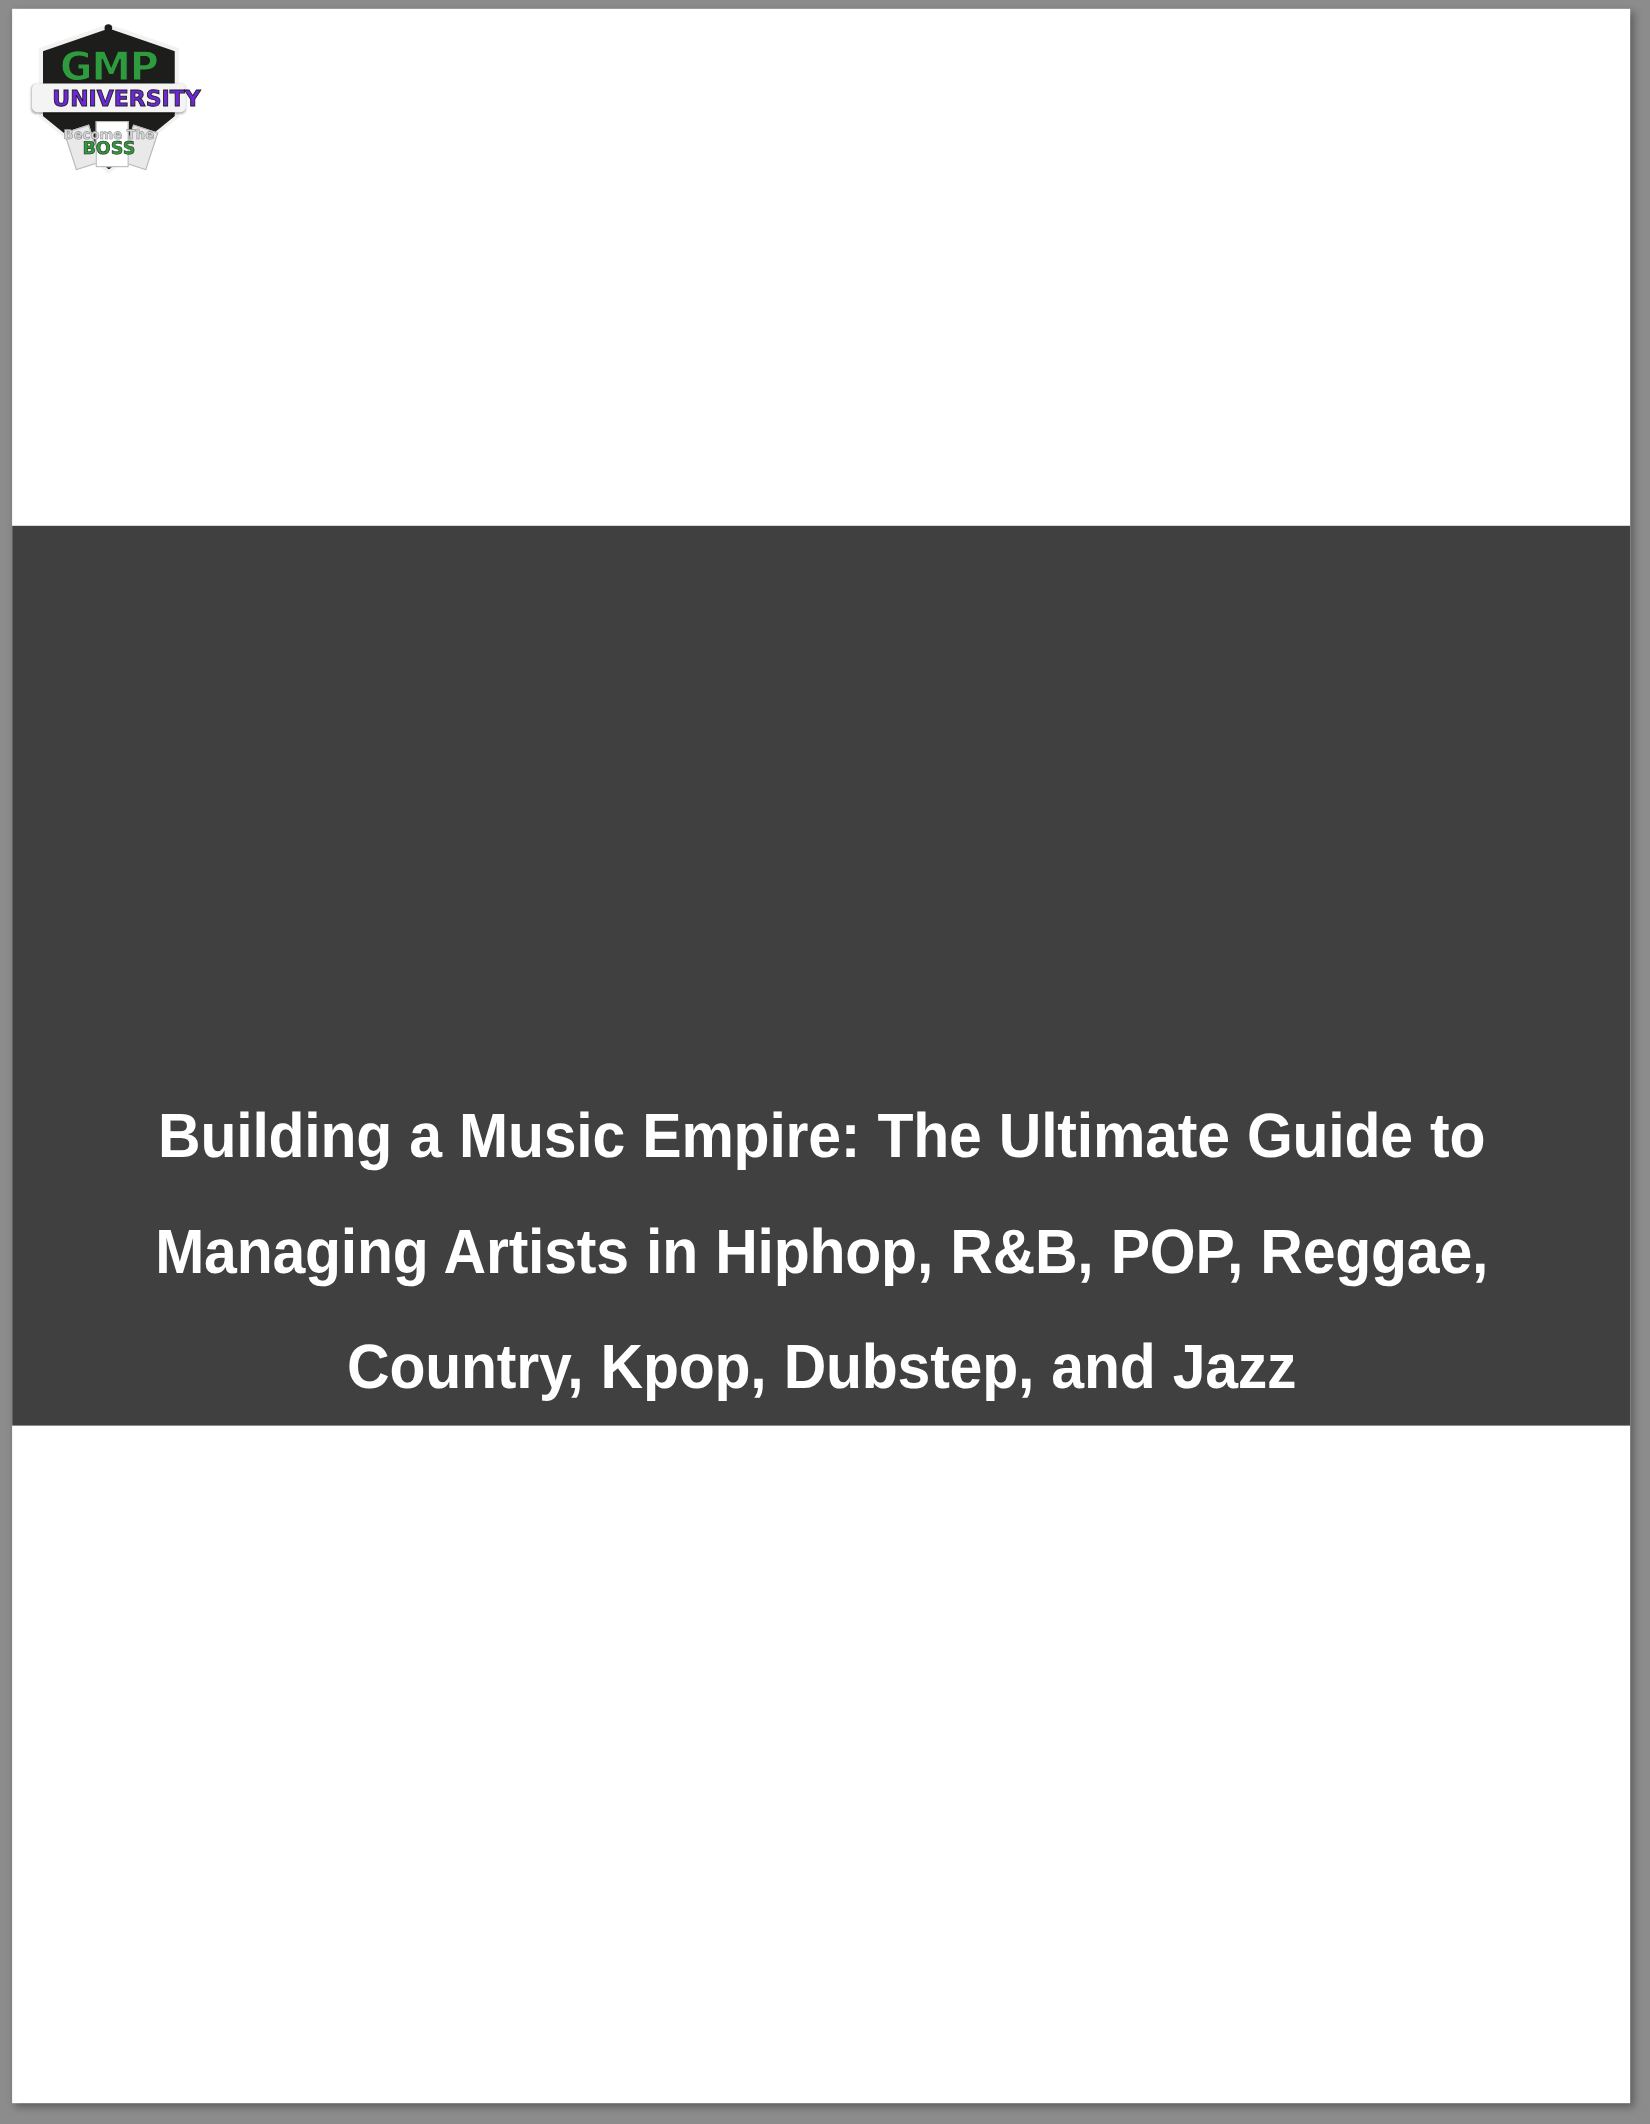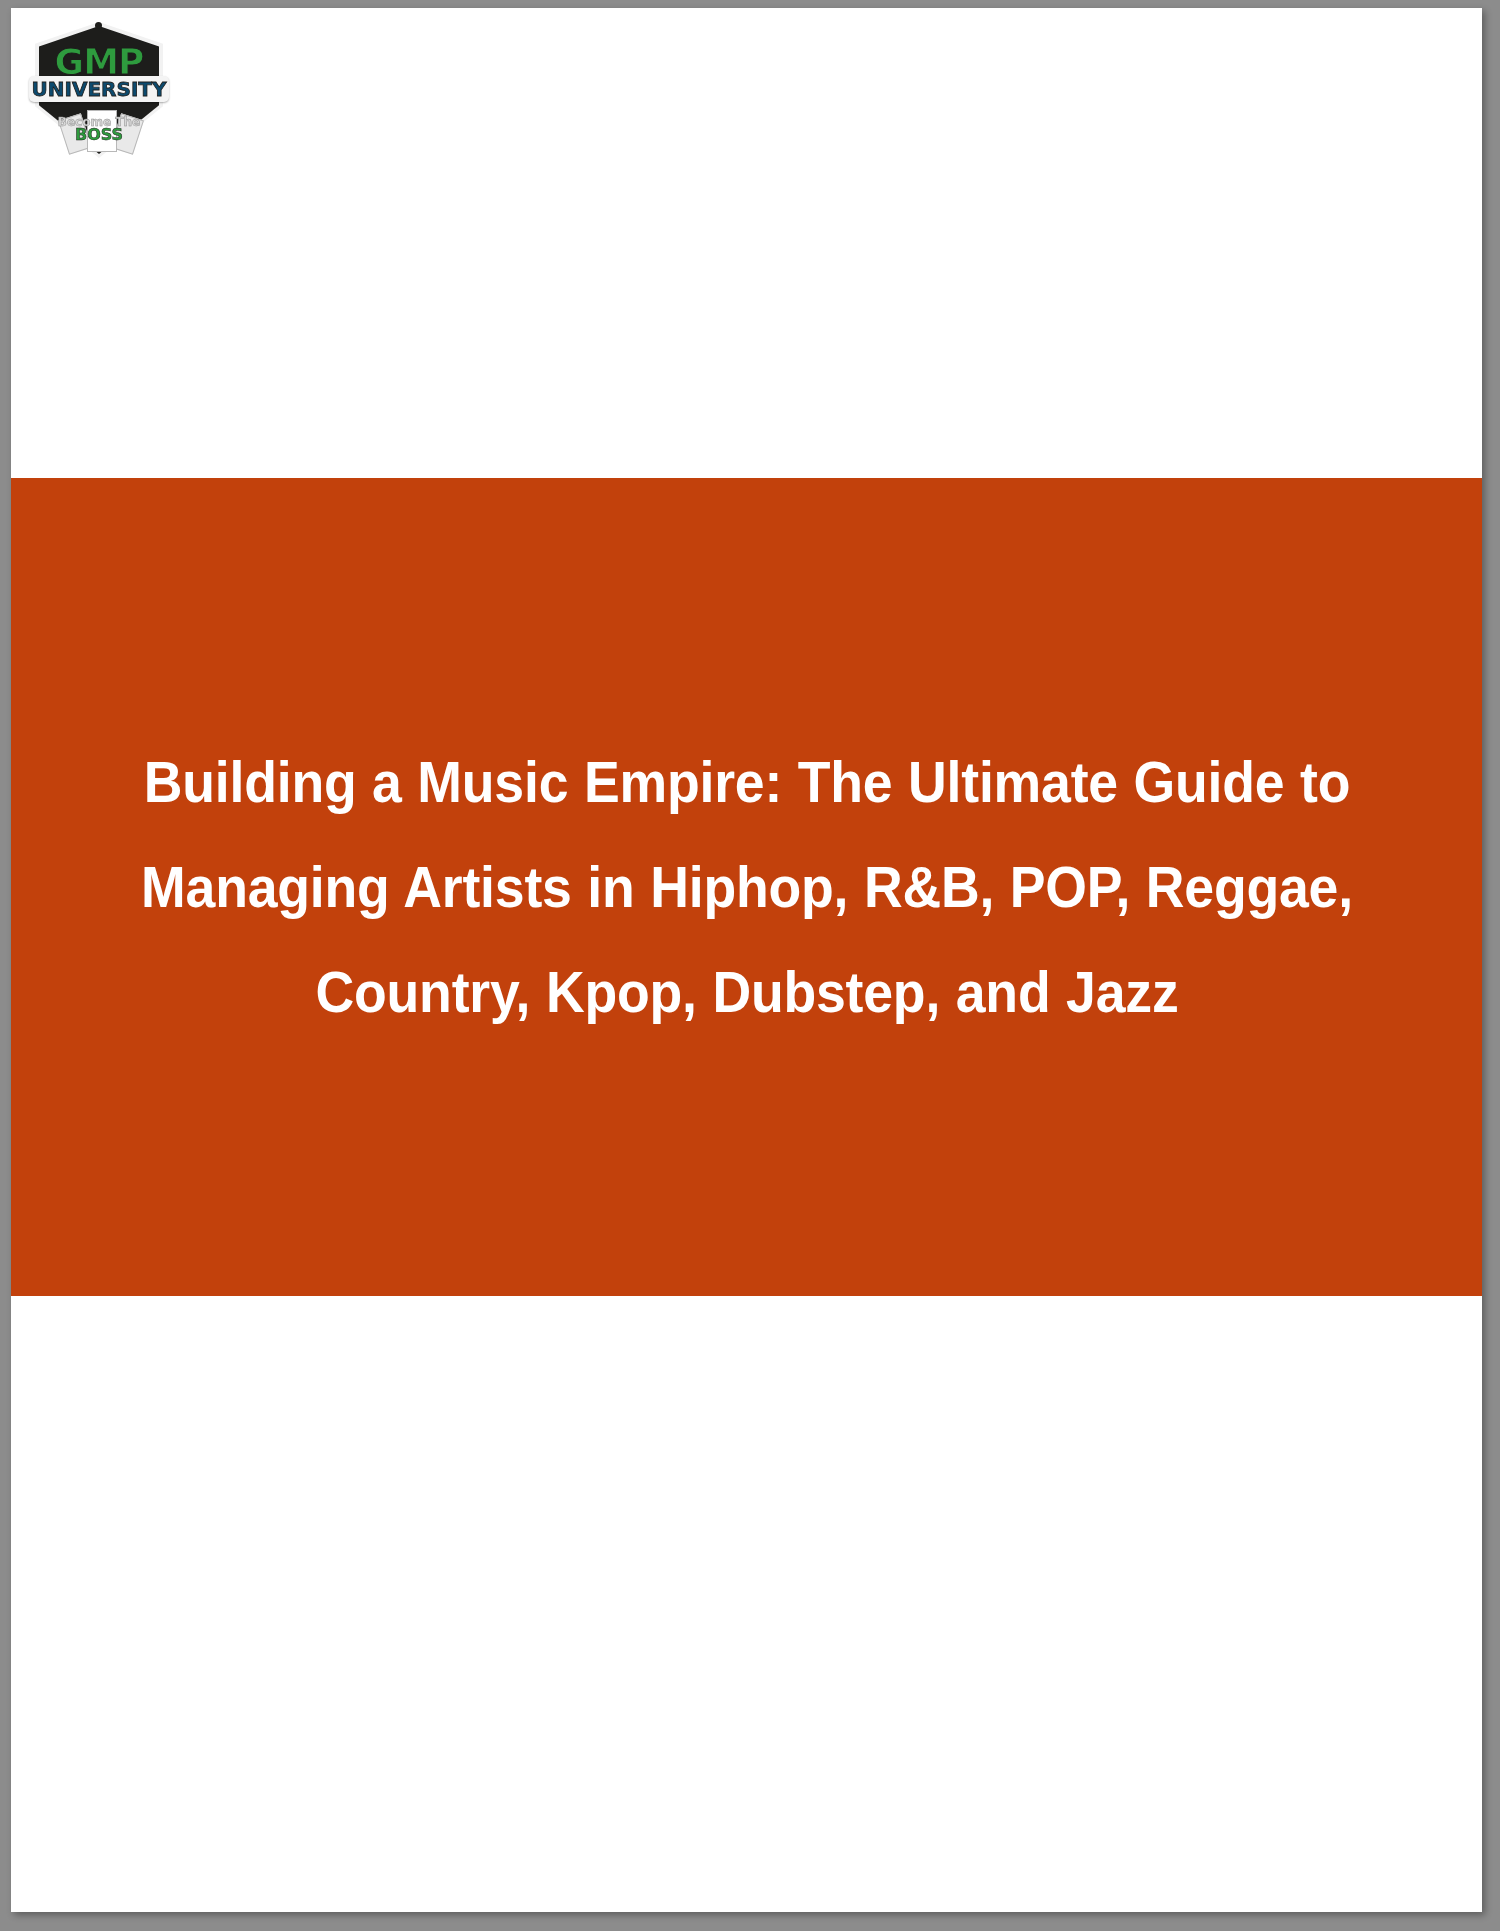--- a/index.html
+++ b/index.html
@@ -93,29 +93,29 @@
     left: 0px;
     top: 58px;
     width: 140px;
     height: 26px;
     background: #f4f4f4;
     border-radius: 5px;
     box-shadow: 0 1px 2px rgba(0,0,0,0.3);
   }
   .logo-university {
     position: absolute;
-    left: 0;
+    left: 16px;
     top: 60px;
     width: 140px;
     text-align: center;
     font-family: "DejaVu Sans", sans-serif;
     font-weight: 700;
     font-size: 20px;
     letter-spacing: 0px;
-    color: #0c4a6e;
+    color: #6d28d9;
     -webkit-text-stroke: 0.8px #1d1d1b;
     line-height: 22px;
   }
   .logo-cards {
     position: absolute;
     left: 34px;
     top: 92px;
     width: 74px;
     height: 42px;
   }
@@ -157,23 +157,23 @@
     line-height: 12px;
   }
 
   
   #title-band {
     position: absolute;
     left: 0px;
     top: 470px;
     width: 1471px;
     height: 818px;
-    background: #c2410c;
+    background: #404040;
     display: flex;
-    align-items: center;
+    align-items: flex-end;
     justify-content: center;
   }
   #cover-title {
     width: 1330px;
     margin: 0;
     padding: 0;
     text-align: center;
     color: #ffffff;
     font-family: "Liberation Sans", sans-serif;
     font-weight: 700;

